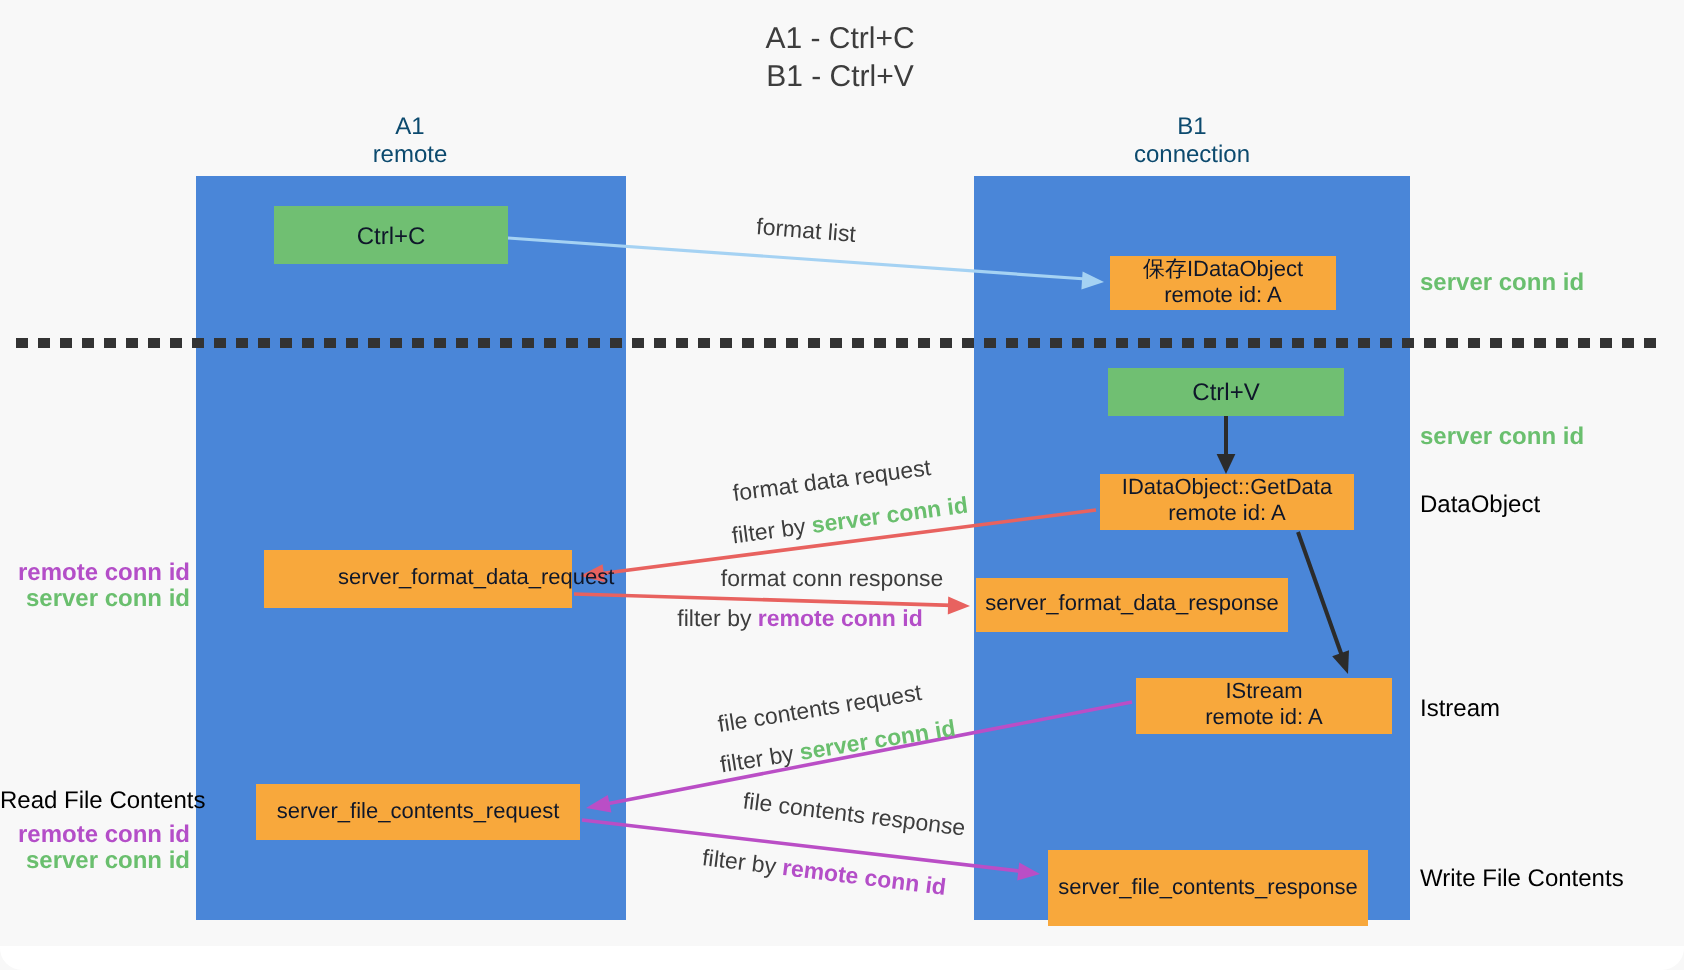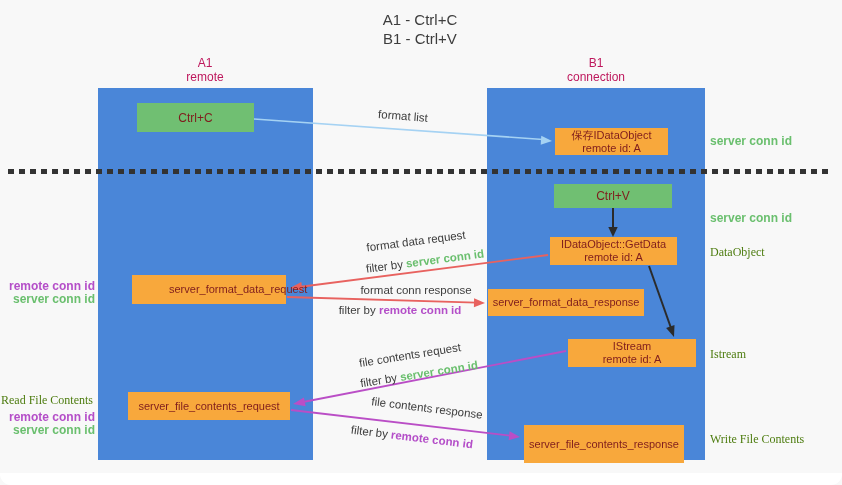--- a/index.html
+++ b/index.html
@@ -5,36 +5,36 @@
   html,body{margin:0;padding:0;background:#f8f8f8;}
   .stage{
     position:relative;width:842px;height:485px;overflow:hidden;
     background:#f8f8f8;
     font-family:"Liberation Sans","DejaVu Sans",sans-serif;
     color:#3d3d3d;
     border-radius:11px;
   }
   .abs{position:absolute;}
   .title{left:320px;top:10px;width:200px;text-align:center;font-size:15px;line-height:19px;color:#3d3d3d;}
-  .lane-label{text-align:center;font-size:12px;line-height:13.5px;color:#be185d;}
+  .lane-label{text-align:center;font-size:12px;line-height:13.5px;color:#0c4a6e;}
   .lane{background:#4a86d8;}
-  .node{box-sizing:border-box;color:#7f1d1d;text-align:center;display:flex;flex-direction:column;justify-content:center;}
+  .node{box-sizing:border-box;color:#0f172a;text-align:center;display:flex;flex-direction:column;justify-content:center;}
   .node.green{background:#70bf72;font-size:12px;}
   .node.orange{background:#f8a83c;font-size:11px;line-height:13px;}
   .node .l{white-space:nowrap;}
   .svg-overlay{left:0;top:0;width:842px;height:485px;pointer-events:none;}
   .dashed{
     left:8px;top:169px;width:822px;height:5px;
     background:repeating-linear-gradient(to right,#333333 0px,#333333 6px,transparent 6px,transparent 11px);
   }
   .side-right{left:710px;font-size:12px;white-space:nowrap;}
   .side-left{left:0;width:95px;text-align:right;font-size:12px;white-space:nowrap;}
   .green-b{color:#6abf6e;font-weight:bold;}
   .purple-b{color:#b44ec8;font-weight:bold;}
-  .dark{color:#4d7c0f;font-family:Liberation Serif, serif;}
+  .dark{color:#000000;}
   .arrow-label{
     font-size:11.5px;color:#3d3d3d;white-space:nowrap;
     transform:translate(-50%,-50%);
   }
   .rot-n7{transform:translate(-50%,-50%) rotate(-7.5deg);}
   .rot-n9{transform:translate(-50%,-50%) rotate(-9deg);}
   .rot-p5{transform:translate(-50%,-50%) rotate(4.5deg);}
   .rot-p7{transform:translate(-50%,-50%) rotate(7deg);}
   .bottom-strip{left:0;top:473px;width:842px;height:12px;background:#ffffff;}
 </style>

